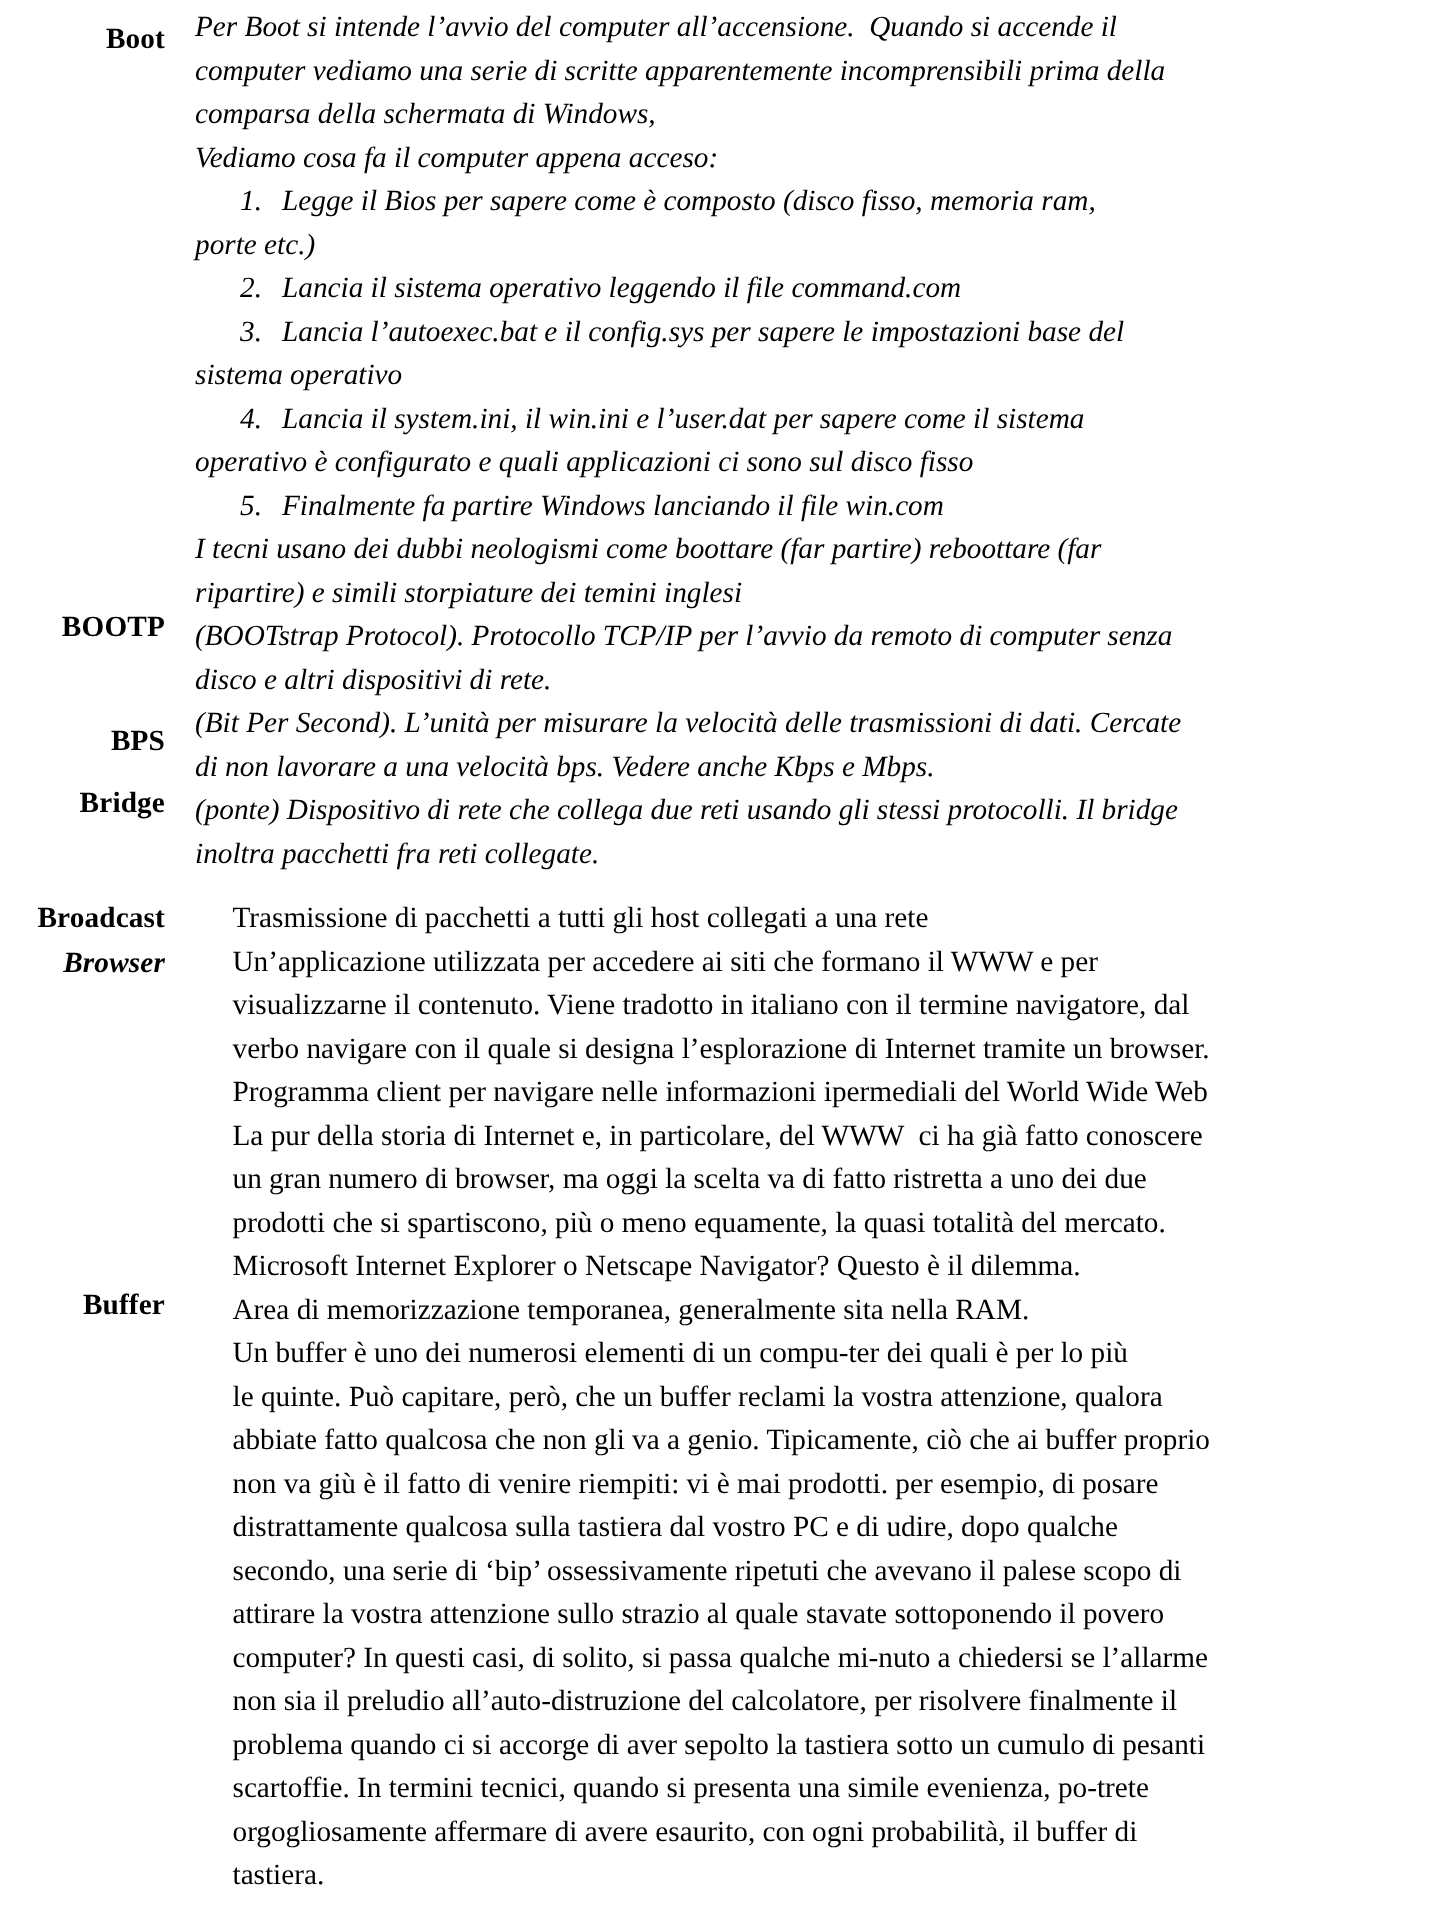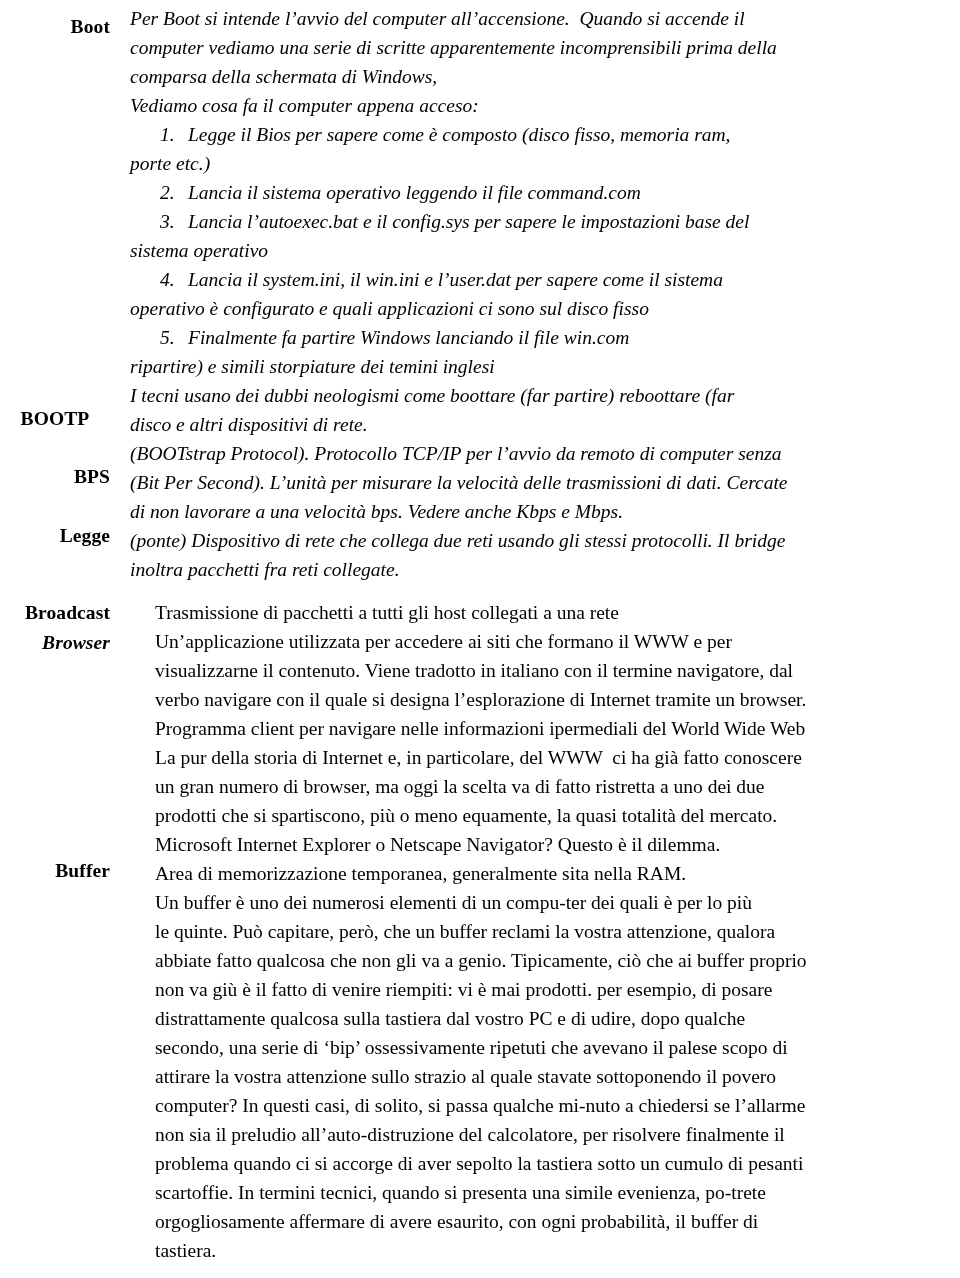--- a/index.html
+++ b/index.html
@@ -78,49 +78,49 @@
 </head>
 <body>
 
 <div class="page">
 
   <div class="glossary-block" id="section-one" style="position:absolute; left:0; top:4px; width:960px;">
 
     <div class="term-gutter" style="top:8px;">
       <span>Boot</span>
     </div>
-    <div class="term-gutter" style="top:400px;text-align:center;">
+    <div class="term-gutter" style="top:400px;">
       <span>BOOTP</span>
     </div>
-    <div class="term-gutter" style="top:458px;">
+    <div class="term-gutter" style="top:476px;">
       <span>BPS</span>
     </div>
     <div class="term-gutter" style="top:517px;">
-      <span>Legge</span>
+      <span>Bridge</span>
     </div>
 
     <div class="body-col">
       <div class="line">Per Boot si intende l’avvio del computer all’accensione.  Quando si accende il</div>
       <div class="line">computer vediamo una serie di scritte apparentemente incomprensibili prima della</div>
       <div class="line">comparsa della schermata di Windows,</div>
       <div class="line">Vediamo cosa fa il computer appena acceso:</div>
 
       <div class="line"><span class="num">1.</span><span>Legge il Bios per sapere come è composto (disco fisso, memoria ram,</span></div>
       <div class="line">porte etc.)</div>
       <div class="line"><span class="num">2.</span><span>Lancia il sistema operativo leggendo il file command.com</span></div>
       <div class="line"><span class="num">3.</span><span>Lancia l’autoexec.bat e il config.sys per sapere le impostazioni base del</span></div>
       <div class="line">sistema operativo</div>
       <div class="line"><span class="num">4.</span><span>Lancia il system.ini, il win.ini e l’user.dat per sapere come il sistema</span></div>
       <div class="line">operativo è configurato e quali applicazioni ci sono sul disco fisso</div>
       <div class="line"><span class="num">5.</span><span>Finalmente fa partire Windows lanciando il file win.com</span></div>
 
+      <div class="line">I tecni usano dei dubbi neologismi come boottare (far partire) reboottare (far</div>
       <div class="line">ripartire) e simili storpiature dei temini inglesi</div>
-      <div class="line">I tecni usano dei dubbi neologismi come boottare (far partire) reboottare (far</div>
+      <div class="line">(BOOTstrap Protocol). Protocollo TCP/IP per l’avvio da remoto di computer senza</div>
       <div class="line">disco e altri dispositivi di rete.</div>
-      <div class="line">(BOOTstrap Protocol). Protocollo TCP/IP per l’avvio da remoto di computer senza</div>
       <div class="line">(Bit Per Second). L’unità per misurare la velocità delle trasmissioni di dati. Cercate</div>
       <div class="line">di non lavorare a una velocità bps. Vedere anche Kbps e Mbps.</div>
       <div class="line">(ponte) Dispositivo di rete che collega due reti usando gli stessi protocolli. Il bridge</div>
       <div class="line">inoltra pacchetti fra reti collegate.</div>
     </div>
   </div>
 
   <div class="glossary-block" id="section-two" style="position:absolute; left:0; top:598px; width:960px;">
 
     <div class="term-gutter" style="top:0px;">

